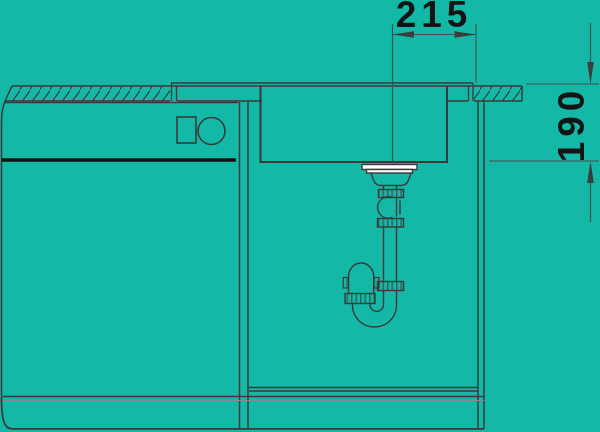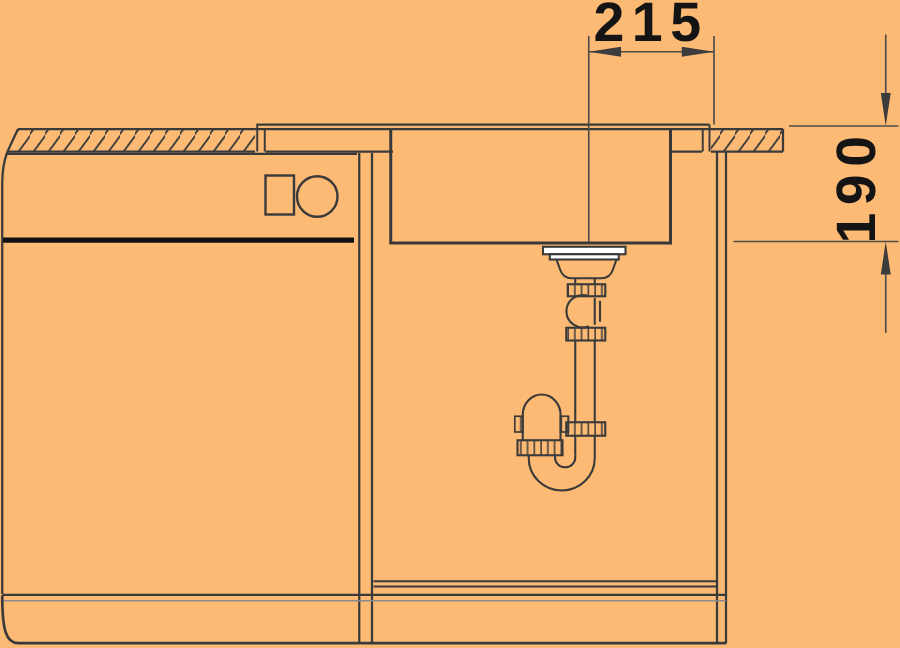--- a/index.html
+++ b/index.html
@@ -1,18 +1,18 @@
 <!DOCTYPE html>
 <html><head>
 <meta charset="utf-8">
 <style>
   html,body { margin:0; padding:0; background:#ffffff; }
   .stage {
     position:relative; width:600px; height:432px;
-    background:#fdba74; overflow:hidden;
+    background:#14b8a6; overflow:hidden;
     font-family:"Liberation Sans", sans-serif;
   }
   .stage svg { position:absolute; left:0; top:0; }
   .dim {
     position:absolute;
     font-family:"Liberation Sans", sans-serif;
     font-weight:bold; font-size:37px; line-height:37px;
     color:#141414; letter-spacing:5px; white-space:nowrap;
   }
   .dim-h { left:390px; top:-4px; width:88px; text-align:center; }

